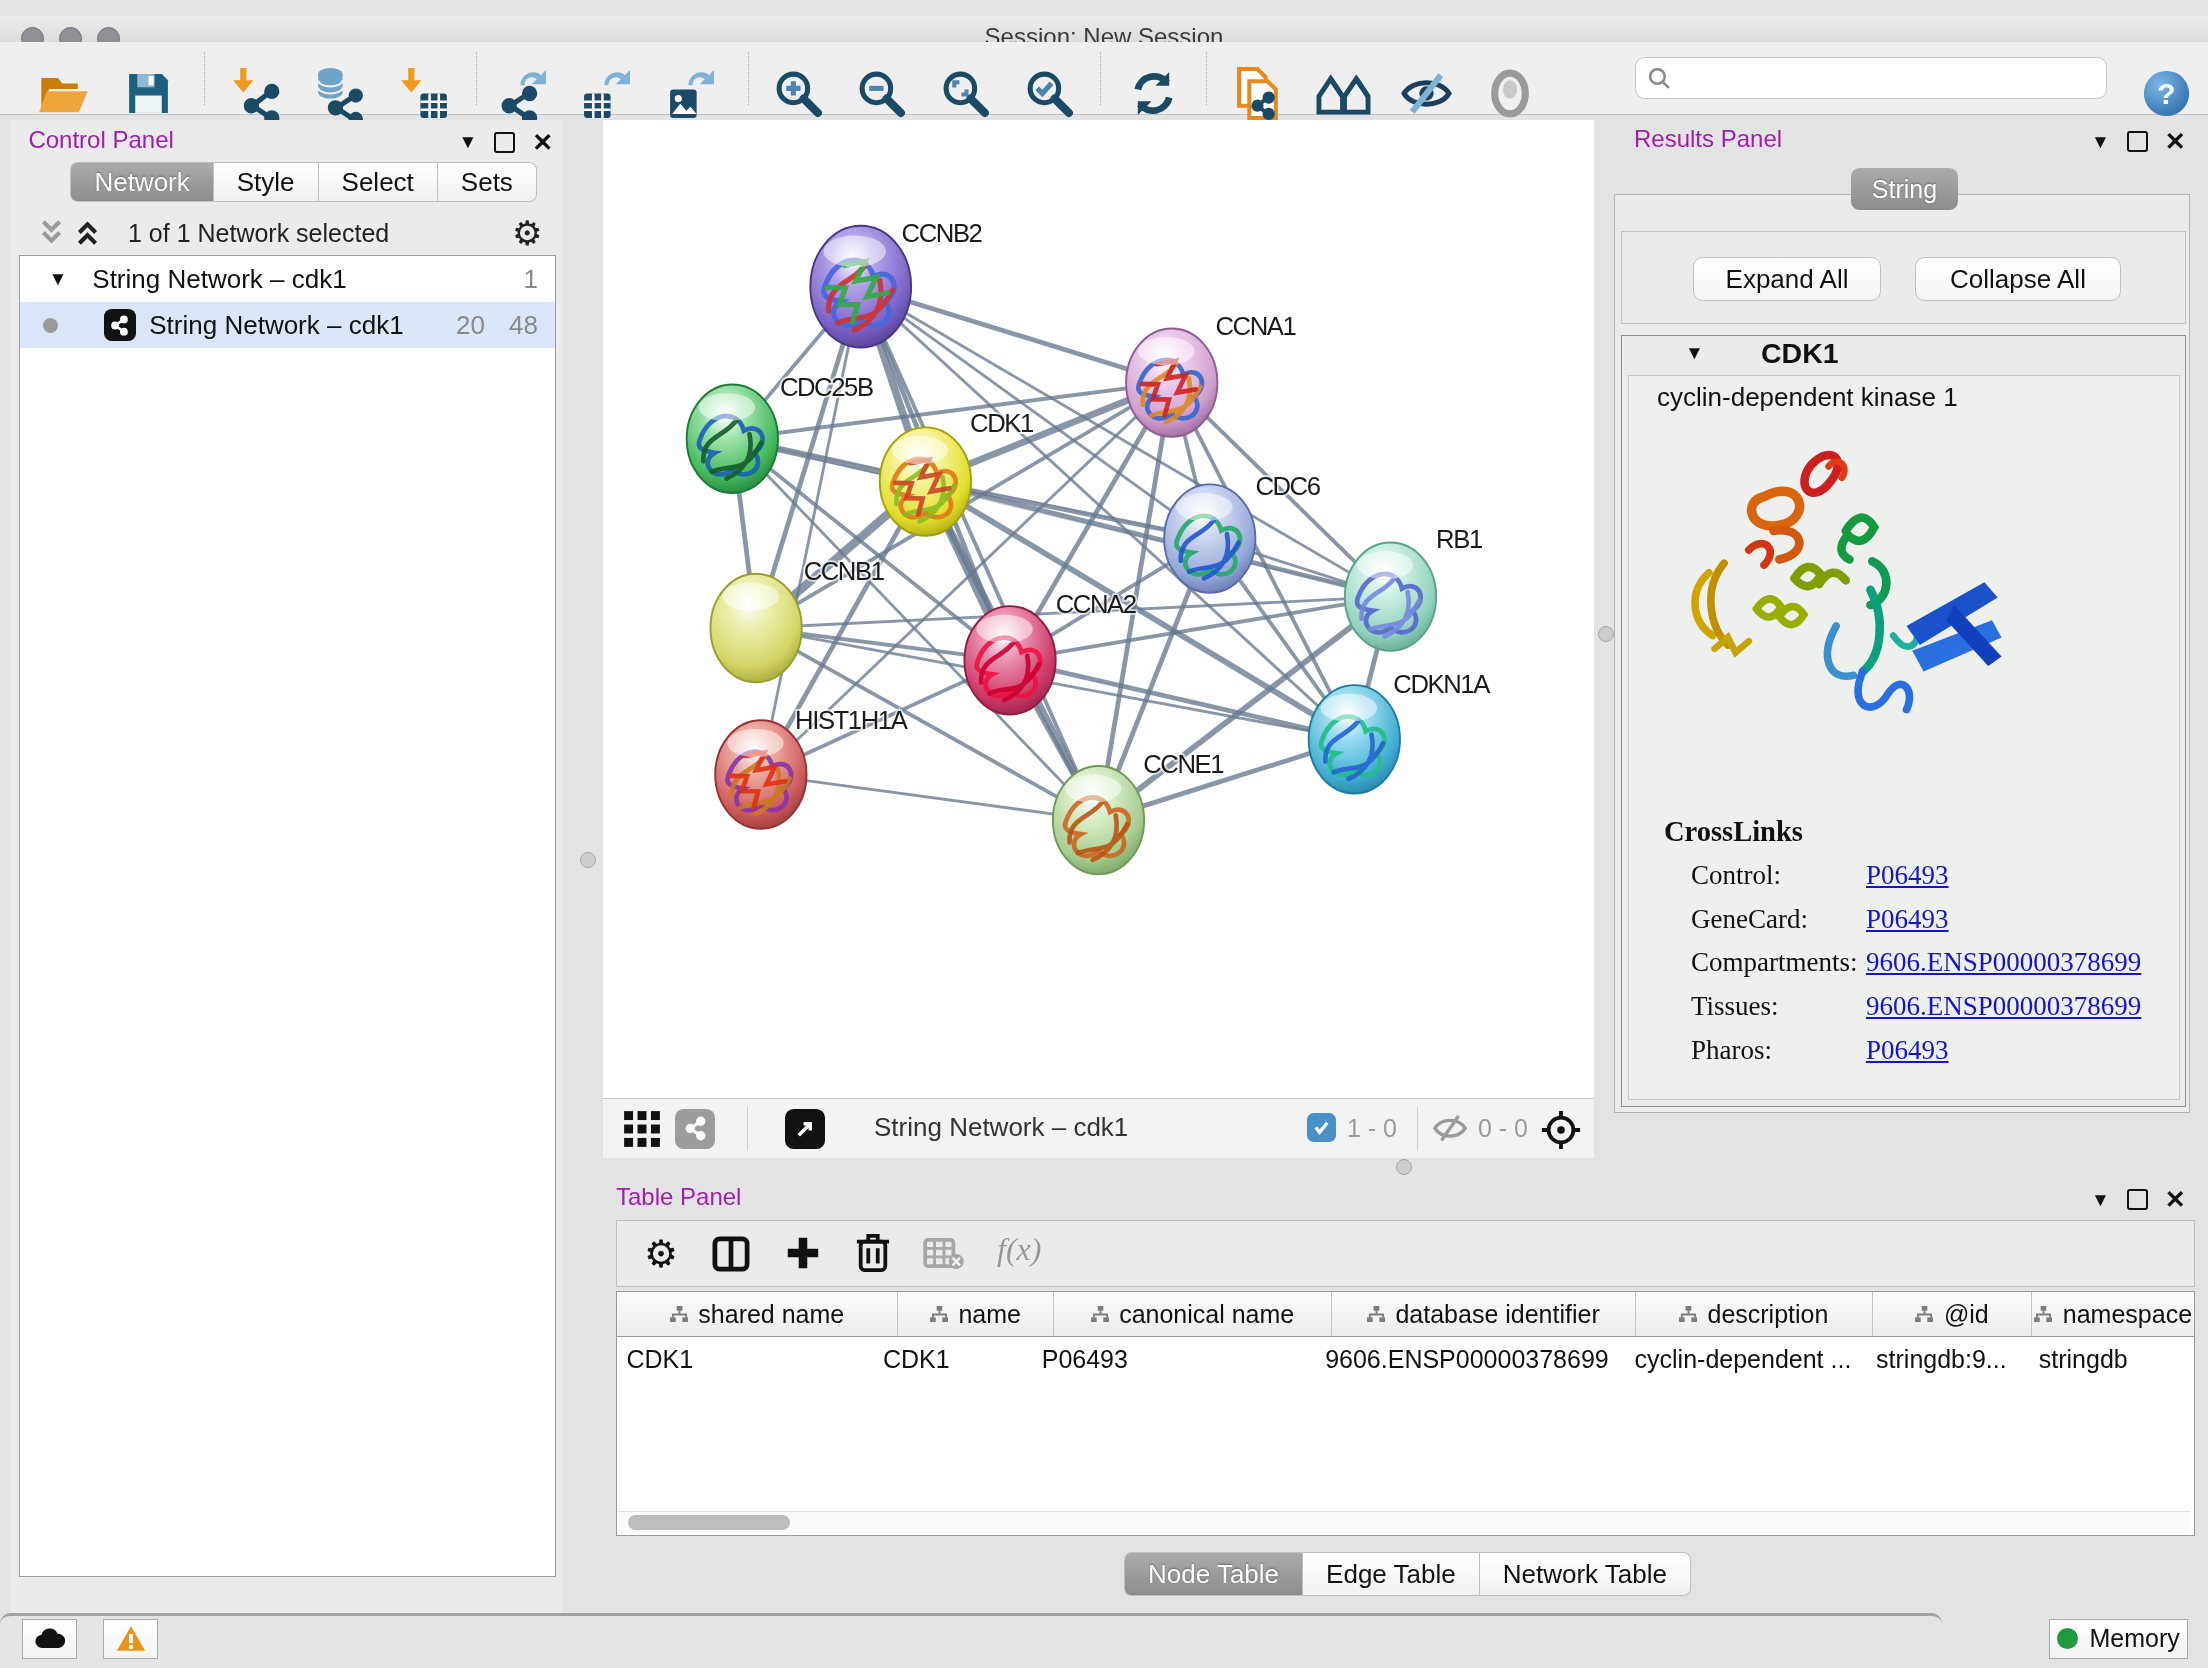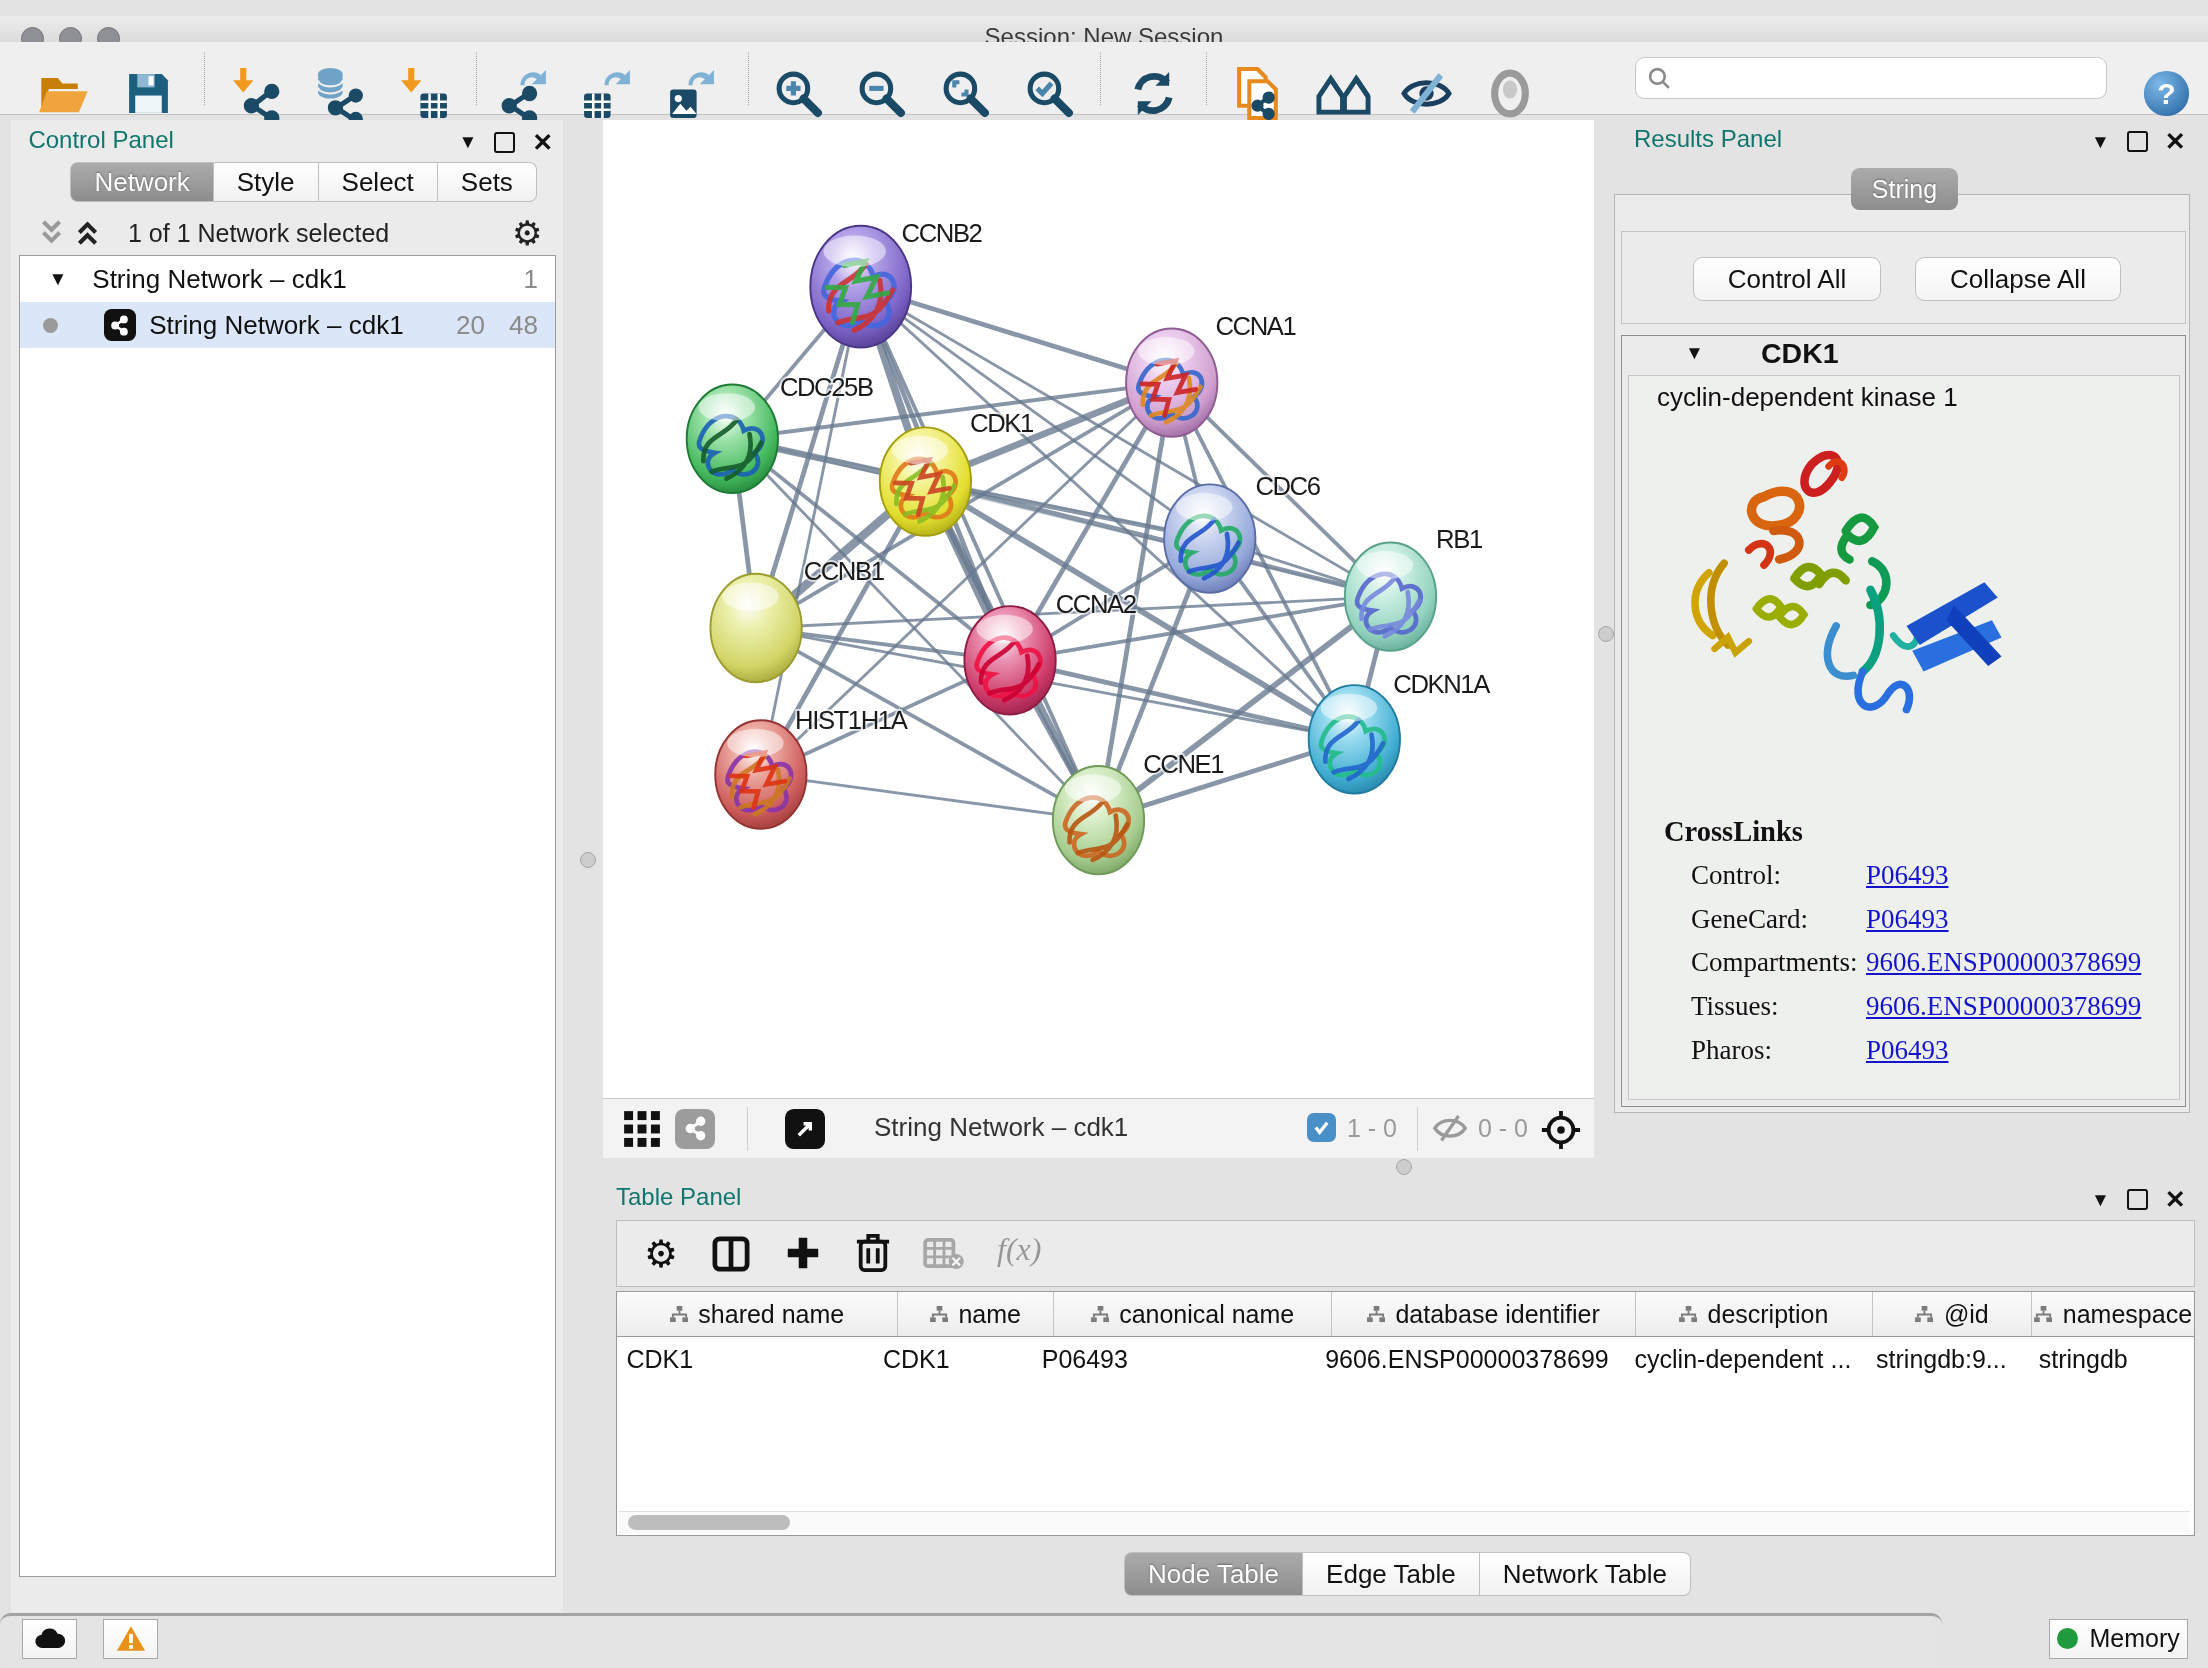--- a/index.html
+++ b/index.html
@@ -14,21 +14,21 @@
   #win-title{width:100%;text-align:center;line-height:42px;font-size:24px;color:#3a3a3a;}
   
   #toolbar{left:0;top:42px;width:2208px;height:72px;background:#efefef;
     border-bottom:1px solid #c3c3c3;}
   .tb-icon{position:absolute;top:53px;transform:translateY(-50%);cursor:default;}
   #toolbar .sep{position:absolute;top:9.5px;height:53px;border-left:1.9px dotted #a9a9a9;}
   #search-box{position:absolute;left:1635px;top:15px;width:472px;height:42px;background:#fff;
     border:1.9px solid #c6c6c6;border-radius:9.5px;display:flex;align-items:center;padding-left:11.4px;box-sizing:border-box;}
   #search-box input{border:none;outline:none;font-size:23px;width:409px;background:transparent;}
   
-  .panel-title{font-size:24px;color:#0f766e;}
+  .panel-title{font-size:24px;color:#a21caf;}
   .win-btns{position:absolute;display:flex;gap:17px;align-items:center;}
   .tri{font-size:19px;color:#111;}
   .float-box{width:17px;height:17px;border:2.9px solid #111;border-radius:2.9px;display:inline-block;}
   .close-x{font-size:25px;font-weight:bold;color:#111;}
   .seg{display:flex;position:absolute;}
   .seg>div{height:38px;line-height:38px;padding:0 23px;font-size:26px;color:#111;
     background:linear-gradient(#ffffff,#f1f1f1);border:1px solid #bfbfbf;border-left:none;}
   .seg>div:first-child{border-left:1px solid #bfbfbf;border-radius:7.6px 0 0 7.6px;}
   .seg>div:last-child{border-radius:0 7.6px 7.6px 0;}
   .seg>div.on{background:linear-gradient(#ababab,#8d8d8d);color:#fff;
@@ -547,21 +547,21 @@
   <span class="win-btns" style="left:2091px;top:127px">
     <span class="tri">▼</span>
     <span class="float-box"></span>
     <span class="close-x">✕</span>
   </span>
   <div id="rp-outer" class="abs"></div>
   <div class="abs" style="left:1851px;top:168px;width:107px;height:42px;line-height:42px;text-align:center;
        background:linear-gradient(#ababab,#8d8d8d);color:#fff;font-size:25px;border-radius:8.6px;
        text-shadow:0 -1px 1.9px rgba(0,0,0,.35)">String</div>
   <div id="rp-box1" class="abs"></div>
-  <div class="btn abs" style="left:1693px;top:257px;width:186px;height:42px;line-height:42px">Control All</div>
+  <div class="btn abs" style="left:1693px;top:257px;width:186px;height:42px;line-height:42px">Expand All</div>
   <div class="btn abs" style="left:1915px;top:257px;width:204px;height:42px;line-height:42px">Collapse All</div>
   <div id="rp-section" class="abs"></div>
   <span class="abs" style="left:1685px;top:342px;font-size:19px;color:#111">▼</span>
   <span class="abs" style="left:1761px;top:337px;font-size:28.5px;font-weight:bold;color:#111">CDK1</span>
   <div id="rp-content" class="abs"></div>
   <span class="abs" style="left:1657px;top:382px;font-size:26px;color:#111">cyclin-dependent kinase 1</span>
 
   <svg class="abs" style="left:1669px;top:426px" width="361" height="342" viewBox="0 0 380 355">
     <g fill="none" stroke-linecap="round">
       <path d="M150 38 C172 16,188 34,170 56 C150 82,132 60,150 38" stroke="#cc1f1f" stroke-width="9"></path>

